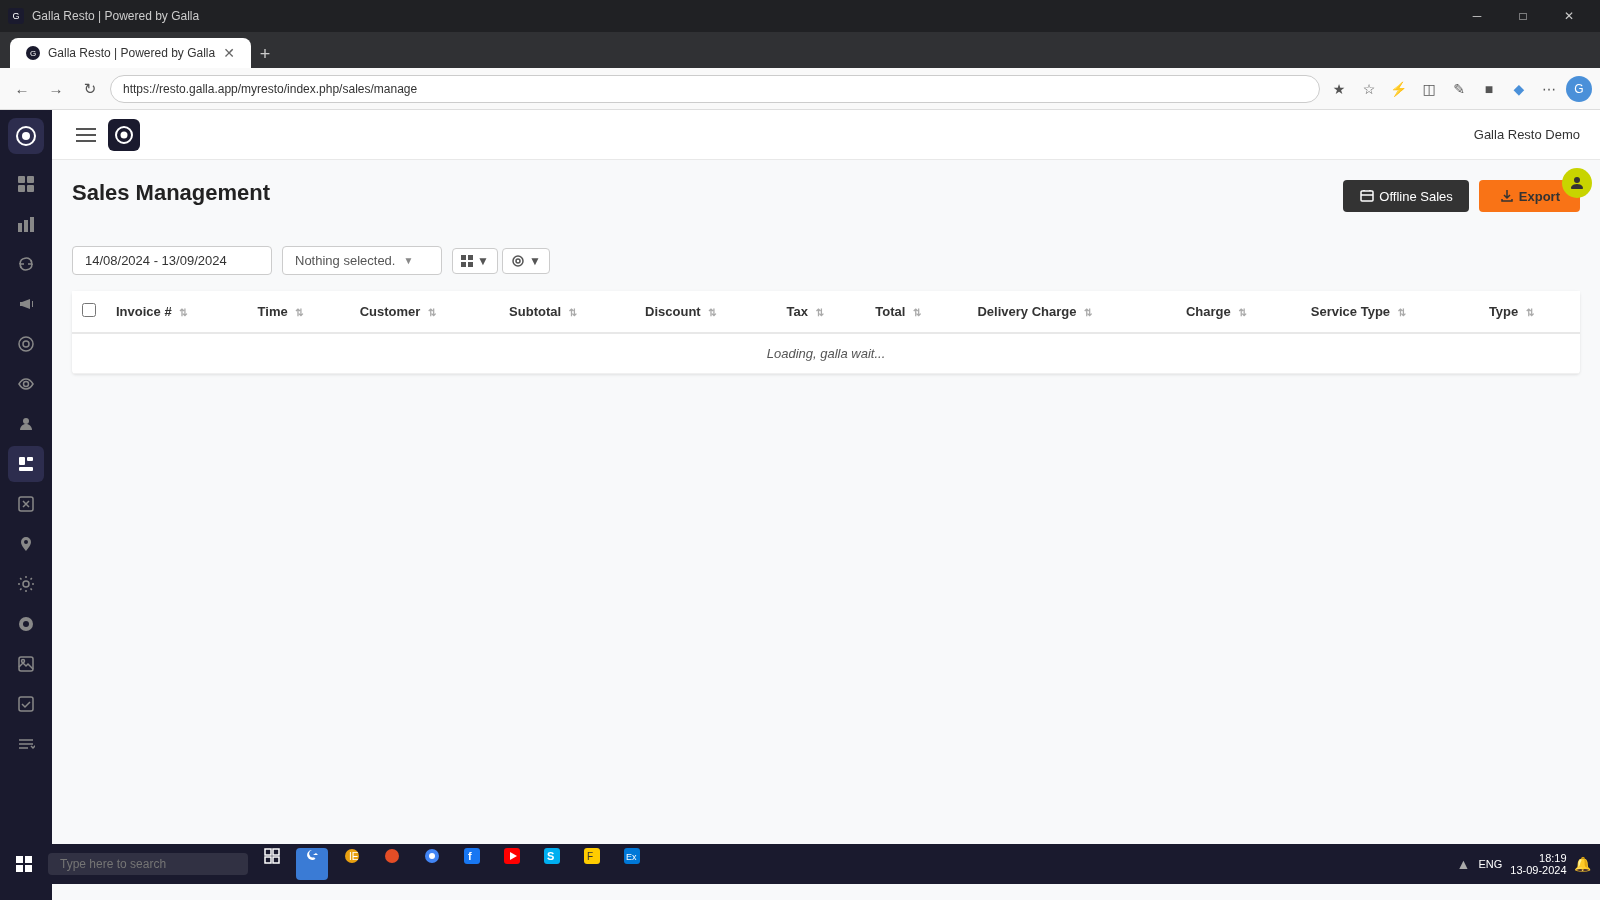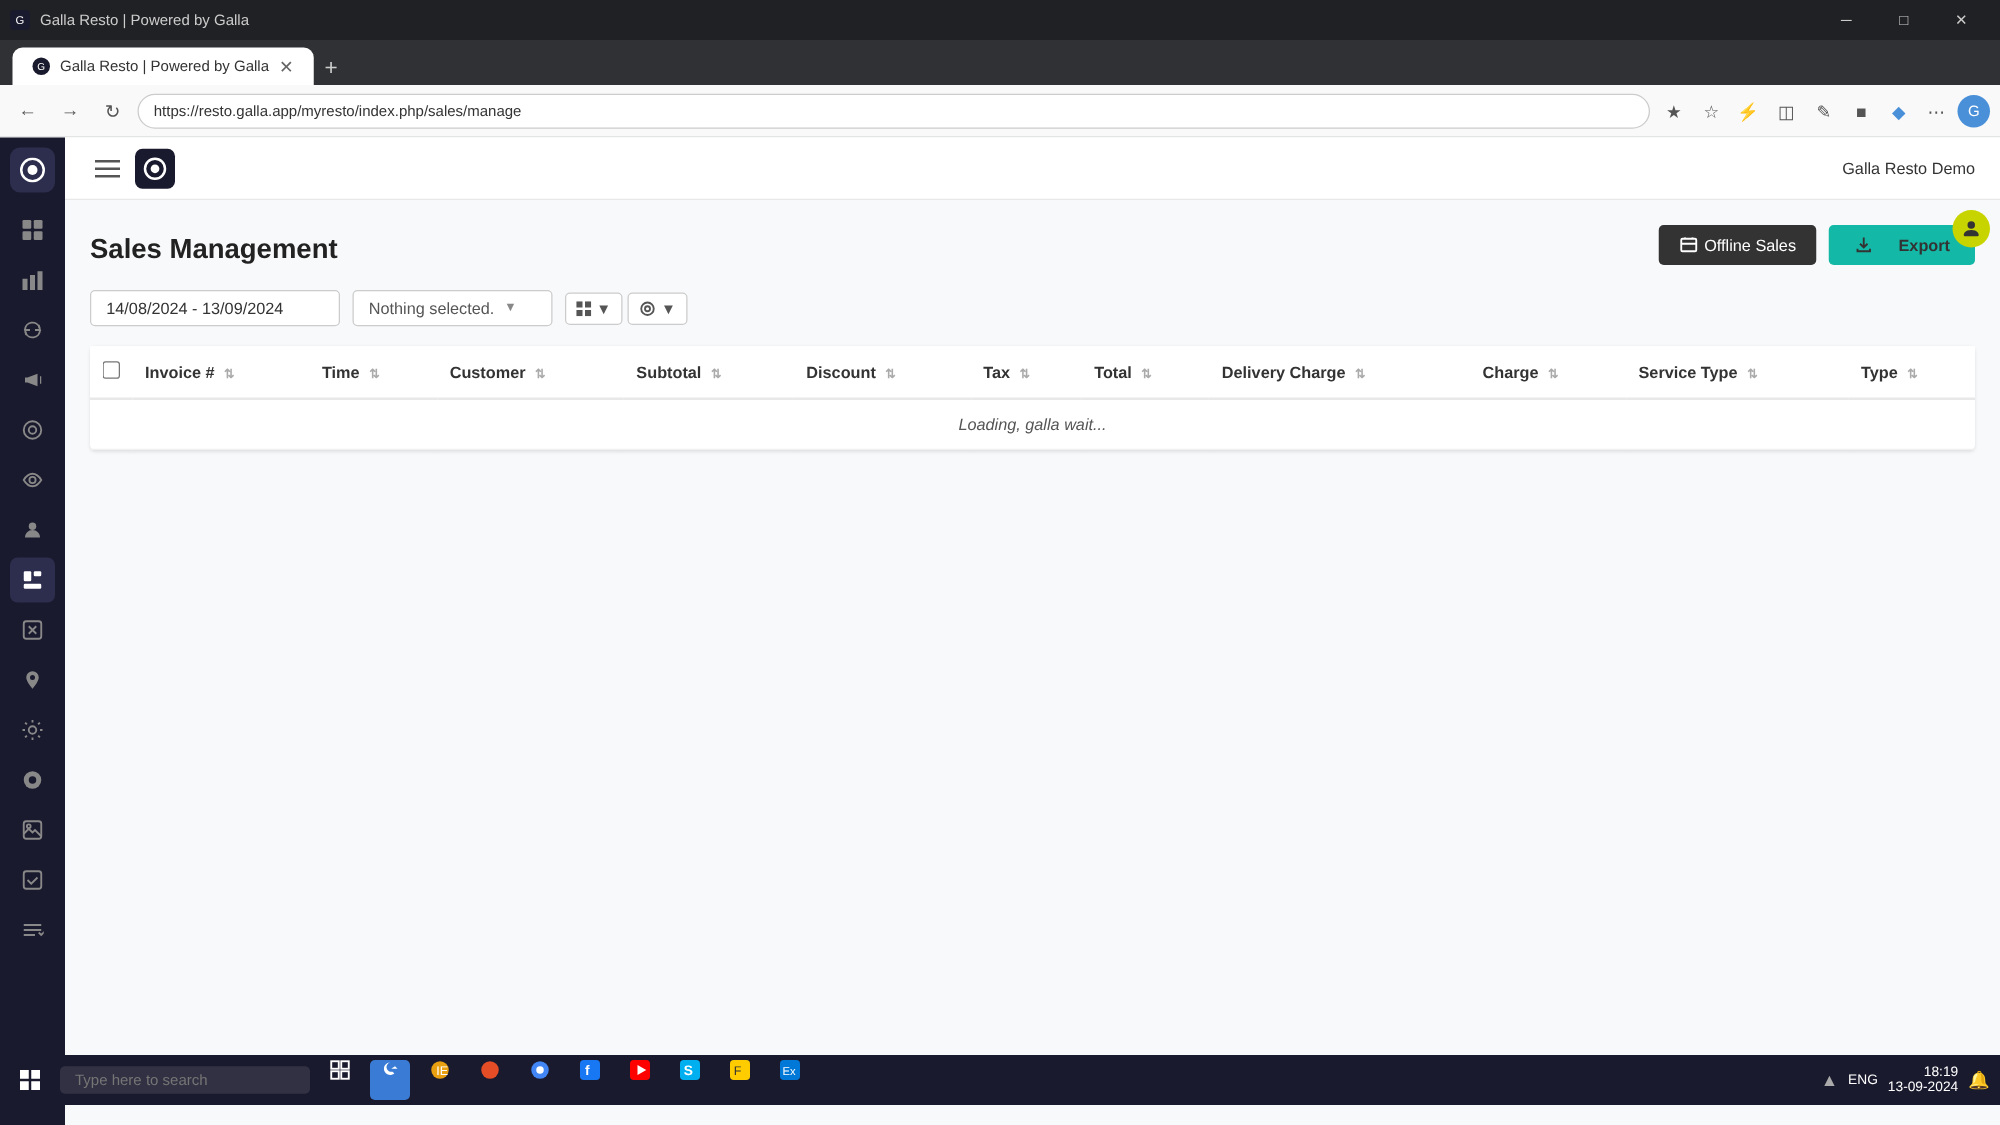--- a/index.html
+++ b/index.html
@@ -30,25 +30,25 @@
     .main-content { flex: 1; display: flex; flex-direction: column; overflow: hidden; background: #f8f9fa; }
 
     
     .top-header { background: white; height: 50px; display: flex; align-items: center; padding: 0 20px; border-bottom: 1px solid #e8e8e8; }
     .top-header-right { margin-left: auto; font-size: 13px; color: #333; font-weight: 500; }
 
     
     .page-content { flex: 1; padding: 20px; overflow-y: auto; }
 
     
-    .page-title-row { display: flex; align-items: flex-end; margin-bottom: 20px; }
+    .page-title-row { display: flex; align-items: flex-start; margin-bottom: 34px; }
     .page-title { font-size: 22px; font-weight: 600; color: #222; }
     .page-title-actions { margin-left: auto; display: flex; gap: 10px; }
     .btn-offline { background: #333; color: white; border: none; padding: 8px 16px; border-radius: 4px; font-size: 13px; cursor: pointer; display: flex; align-items: center; gap: 4px; }
-    .btn-export { background: #14b8a6; color: #333; border: none; padding: 8px 20px; border-radius: 4px; font-size: 13px; cursor: pointer; display: flex; align-items: center; gap: 20px; font-weight: 600; position: relative; }
+    .btn-export { background: #f97316; color: #333; border: none; padding: 8px 20px; border-radius: 4px; font-size: 13px; cursor: pointer; display: flex; align-items: center; gap: 4px; font-weight: 600; position: relative; }
 
     
     .filters-row { display: flex; align-items: center; margin-bottom: 16px; gap: 10px; }
     .date-range-input { border: 1px solid #ccc; border-radius: 4px; padding: 6px 12px; font-size: 13px; color: #333; background: white; cursor: pointer; }
     .filter-dropdown { border: 1px solid #ccc; border-radius: 4px; padding: 6px 12px; font-size: 13px; color: #555; background: white; cursor: pointer; display: flex; align-items: center; gap: 8px; min-width: 160px; }
     .filter-dropdown .arrow { color: #888; font-size: 10px; }
     .search-box { margin-left: auto; border: 1px solid #ccc; border-radius: 4px; padding: 6px 12px; font-size: 13px; width: 200px; background: white; color: #999; }
     .view-controls { display: flex; gap: 4px; }
     .view-btn { border: 1px solid #ccc; border-radius: 4px; padding: 5px 8px; background: white; cursor: pointer; font-size: 12px; color: #555; display: flex; align-items: center; gap: 4px; }
 

